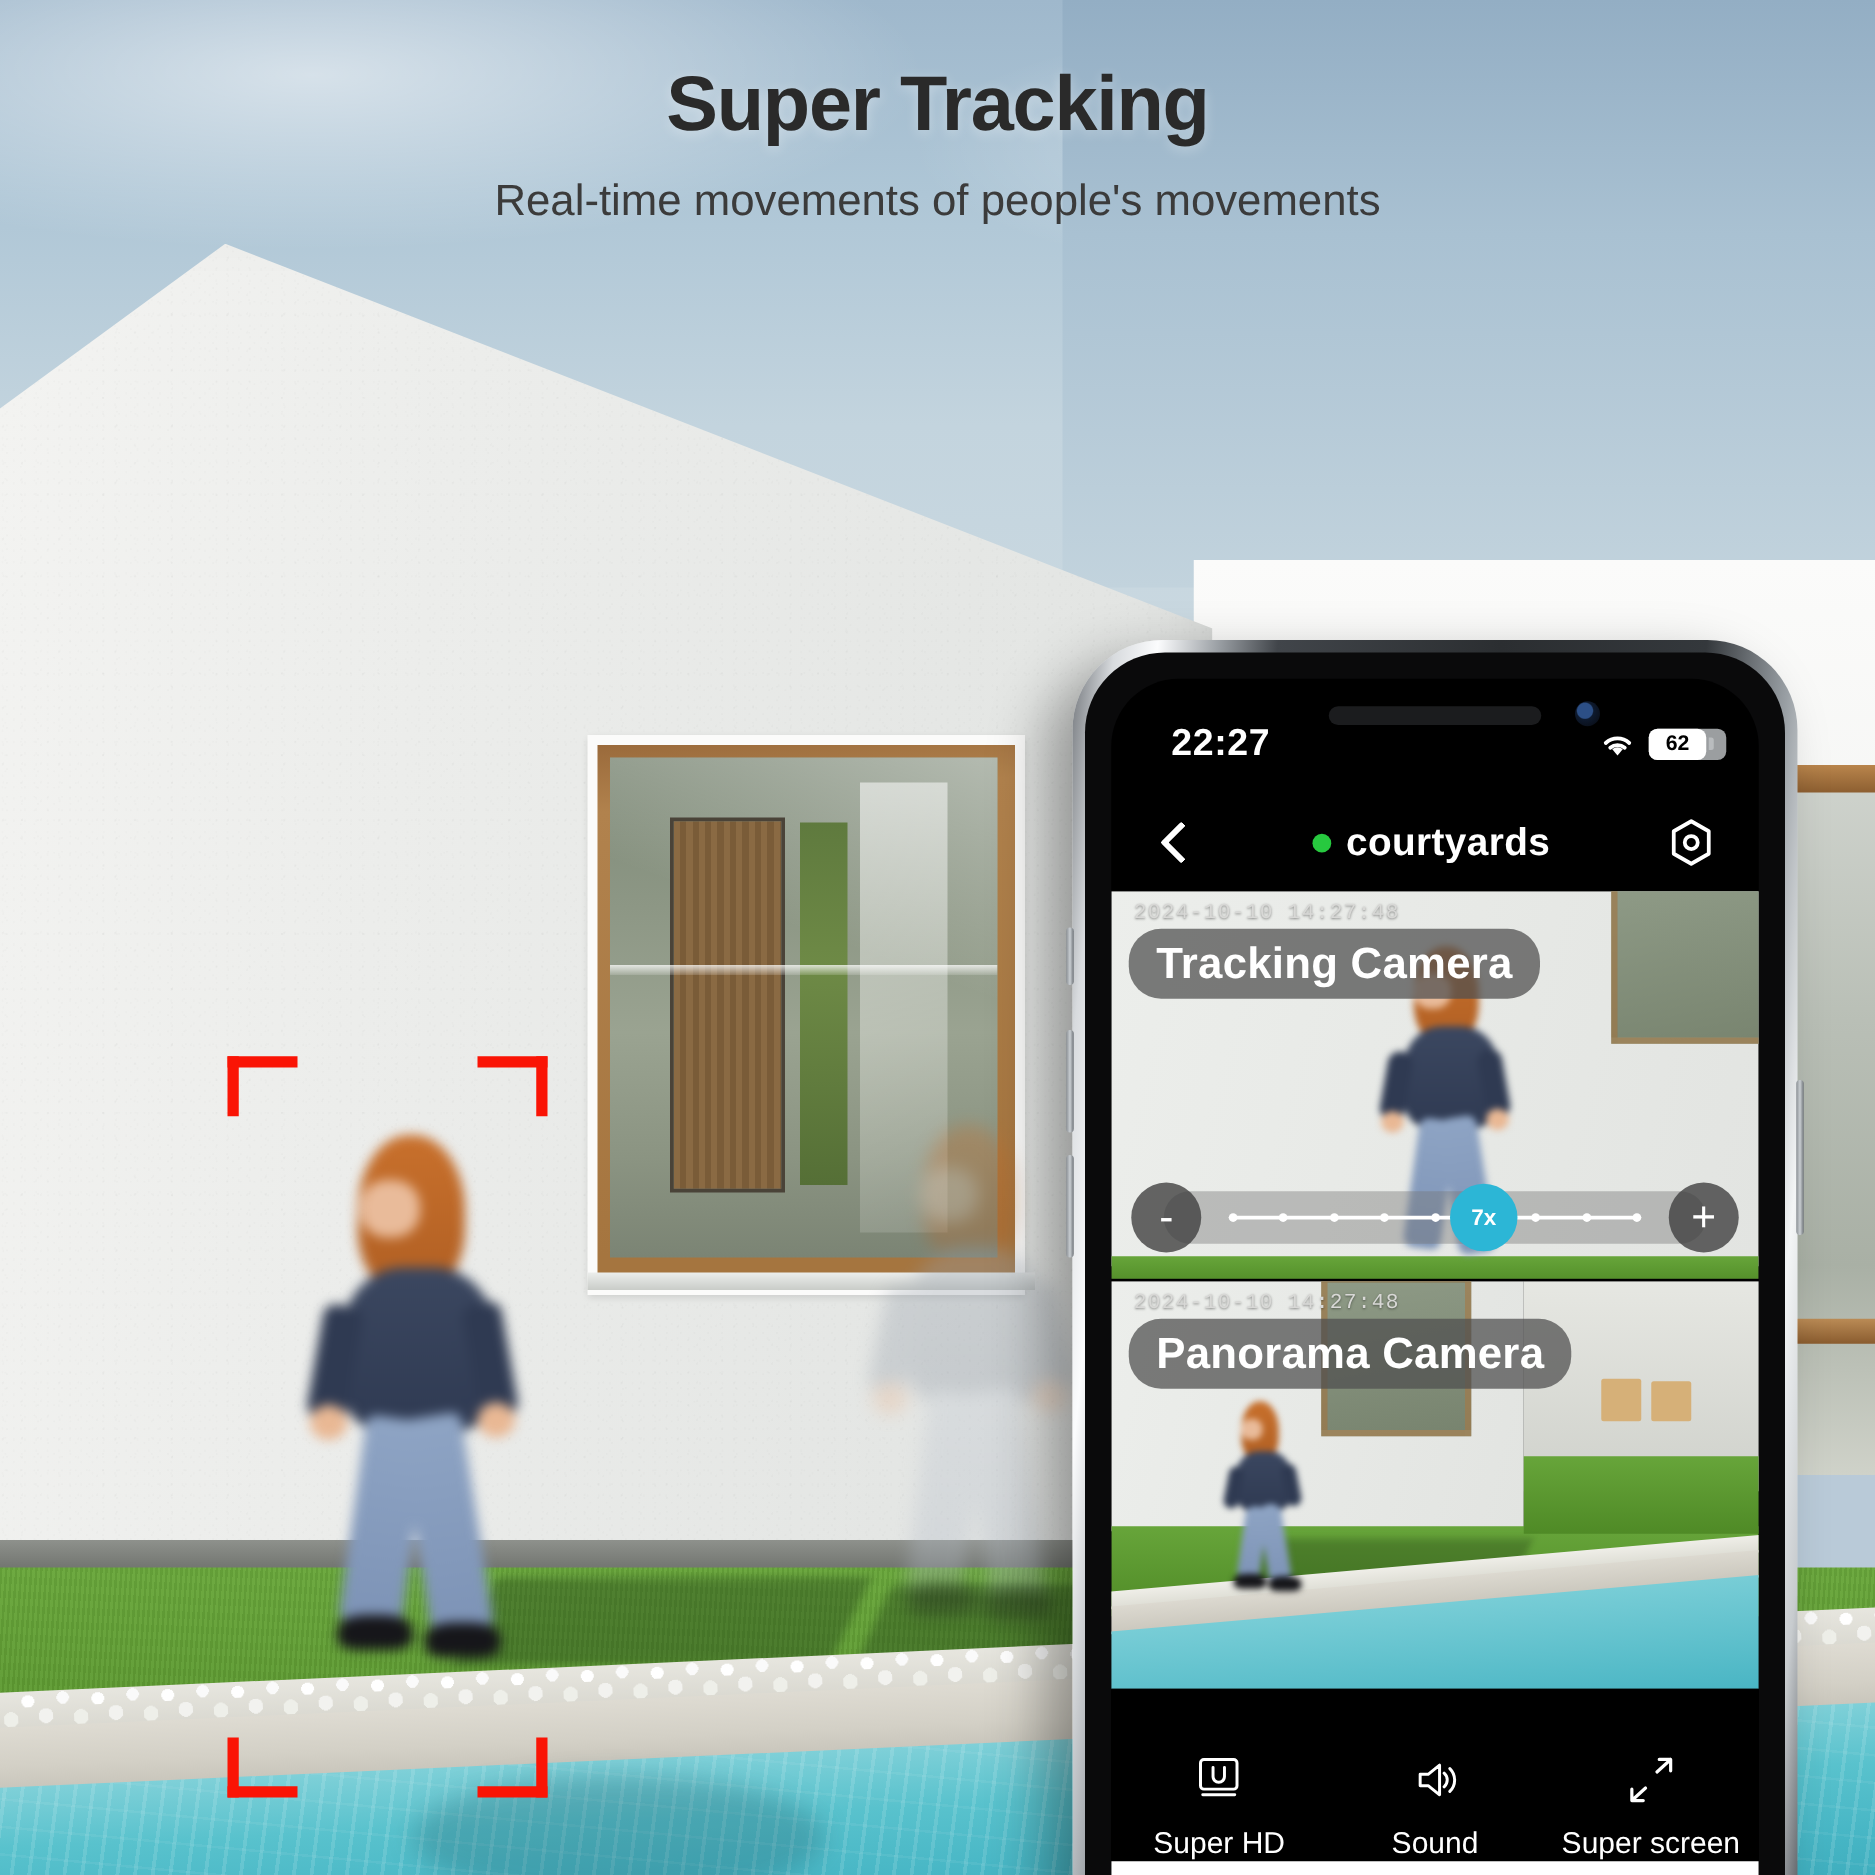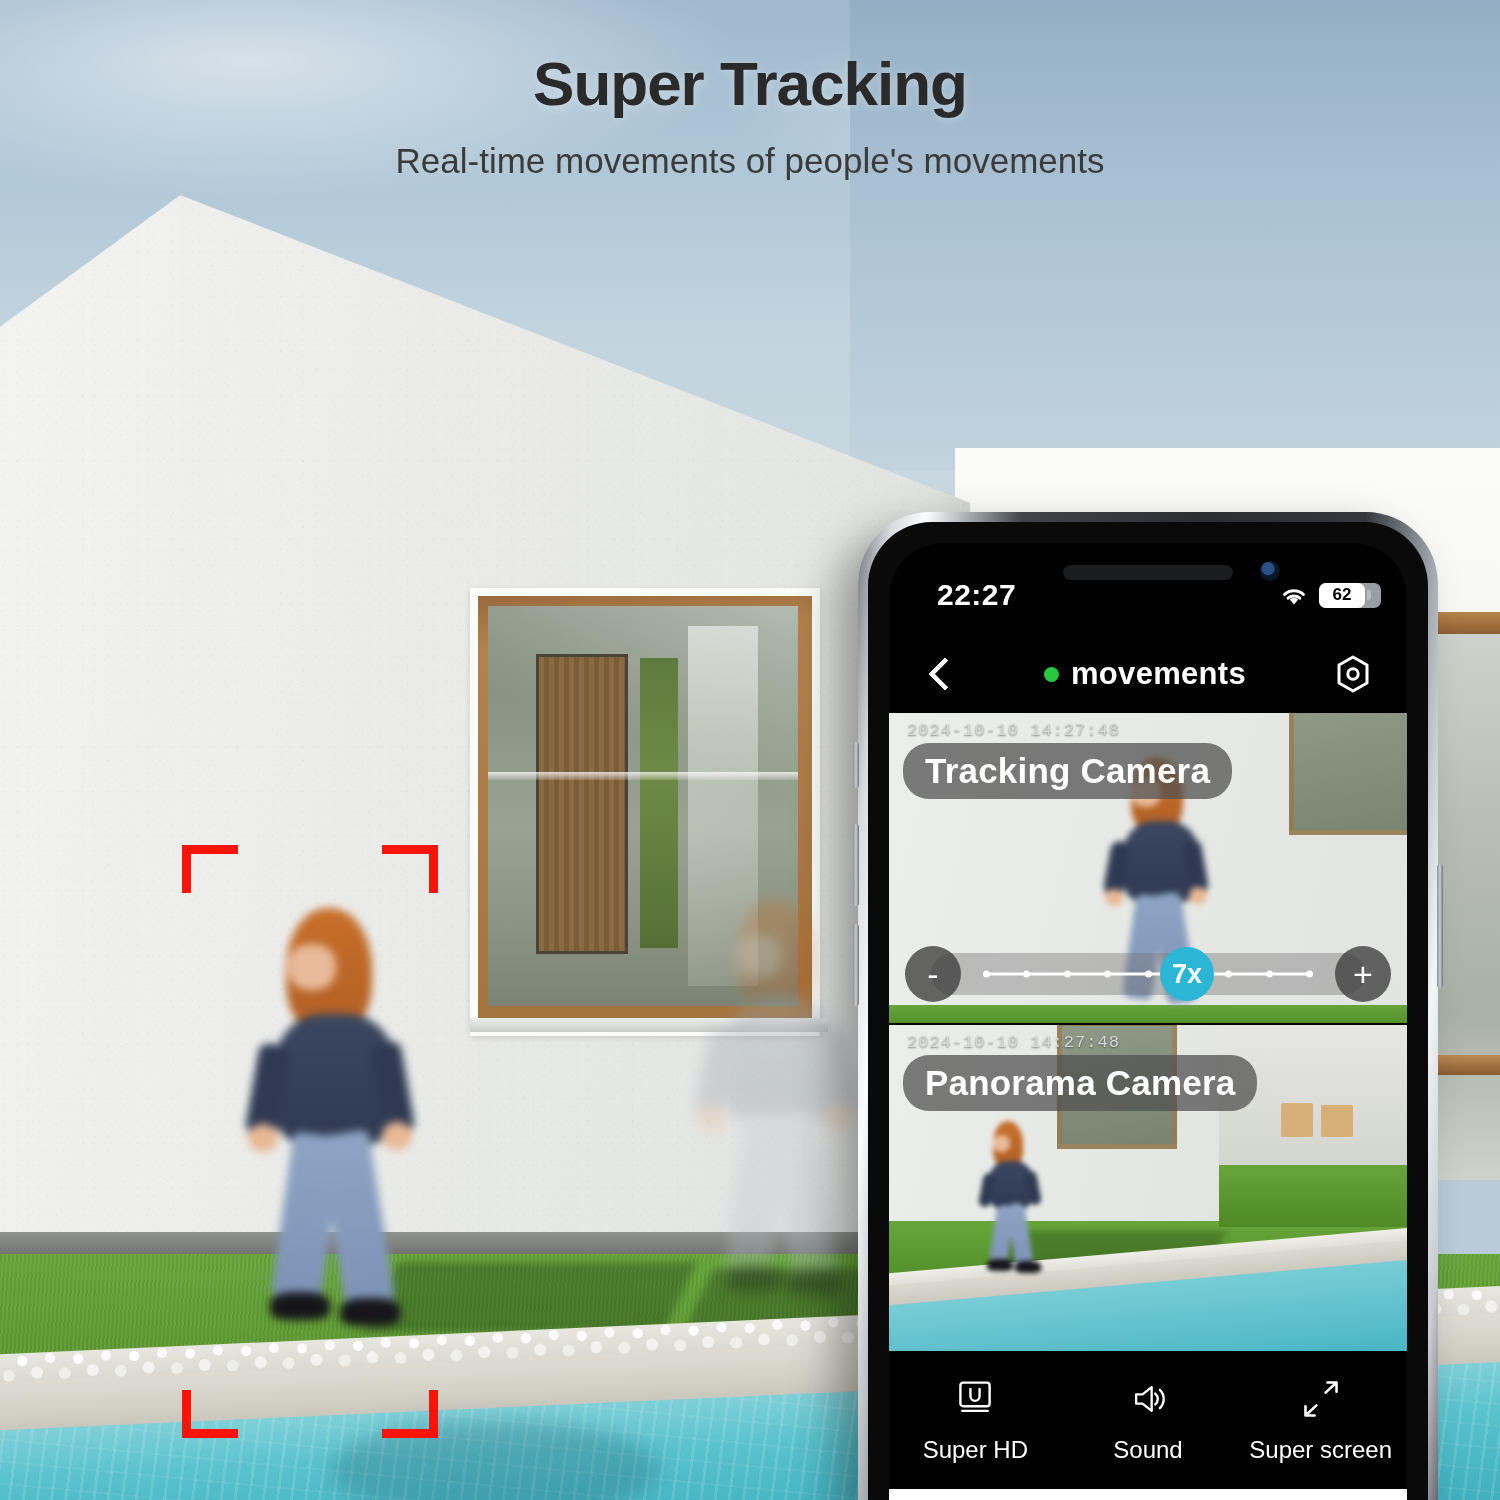--- a/index.html
+++ b/index.html
@@ -300,28 +300,28 @@
     background:#fff; border-radius:2px; transform:translateY(-50%);
   }
   .zb-ticks {
     position:absolute; left:12px; right:12px; top:50%; transform:translateY(-50%);
     display:flex; justify-content:space-between; align-items:center;
   }
   .zb-ticks span { width:7px; height:7px; border-radius:50%; background:#fff; display:block; }
   .zb-thumb {
     position:absolute; left:61%; top:50%; transform:translate(-50%,-50%);
     width:54px; height:54px; border-radius:50%; background:#2cb6d6;
-    color:#fff; font-size:27px; font-weight:700;
+    color:#fff; font-size:18px; font-weight:700;
     display:flex; align-items:center; justify-content:center;
   }
 
   
   .ctrl-dark {
     position:absolute; left:0; top:808px; width:100%; height:138px;
-    background:#000; display:flex; align-items:center;
+    background:#000; display:flex; align-items:flex-end;
   }
   .ctrl-dark .ci { flex:1; display:flex; flex-direction:column; align-items:center; gap:14px; color:#fff; }
   .ctrl-dark .ci .lbl { font-size:24px; }
   .ctrl-light {
     position:absolute; left:0; top:946px; width:100%; bottom:0;
     background:#fff; display:flex; align-items:flex-start; padding-top:26px;
   }
   .ico { width:50px; height:46px; display:flex; align-items:center; justify-content:center; }
 </style>
 </head>
@@ -445,21 +445,21 @@
           <span class="batt-shell">
             <span class="battery">62</span>
           </span>
         </div>
       </div>
 
       <div class="appbar">
         <span class="back-chevron"></span>
         <span class="app-title-wrap">
           <span class="live-dot"></span>
-          <span class="app-title">movements</span>
+          <span class="app-title">courtyards</span>
         </span>
         <span class="gear-hex">
           <svg viewBox="0 0 40 40" width="40" height="40">
             <polygon points="20,3 34,11 34,29 20,37 6,29 6,11" fill="none" stroke="#fff" stroke-width="3" stroke-linejoin="round"></polygon>
             <circle cx="20" cy="20" r="5.2" fill="none" stroke="#fff" stroke-width="3"></circle>
           </svg>
         </span>
       </div>
 
       <div class="pane pane-a">

